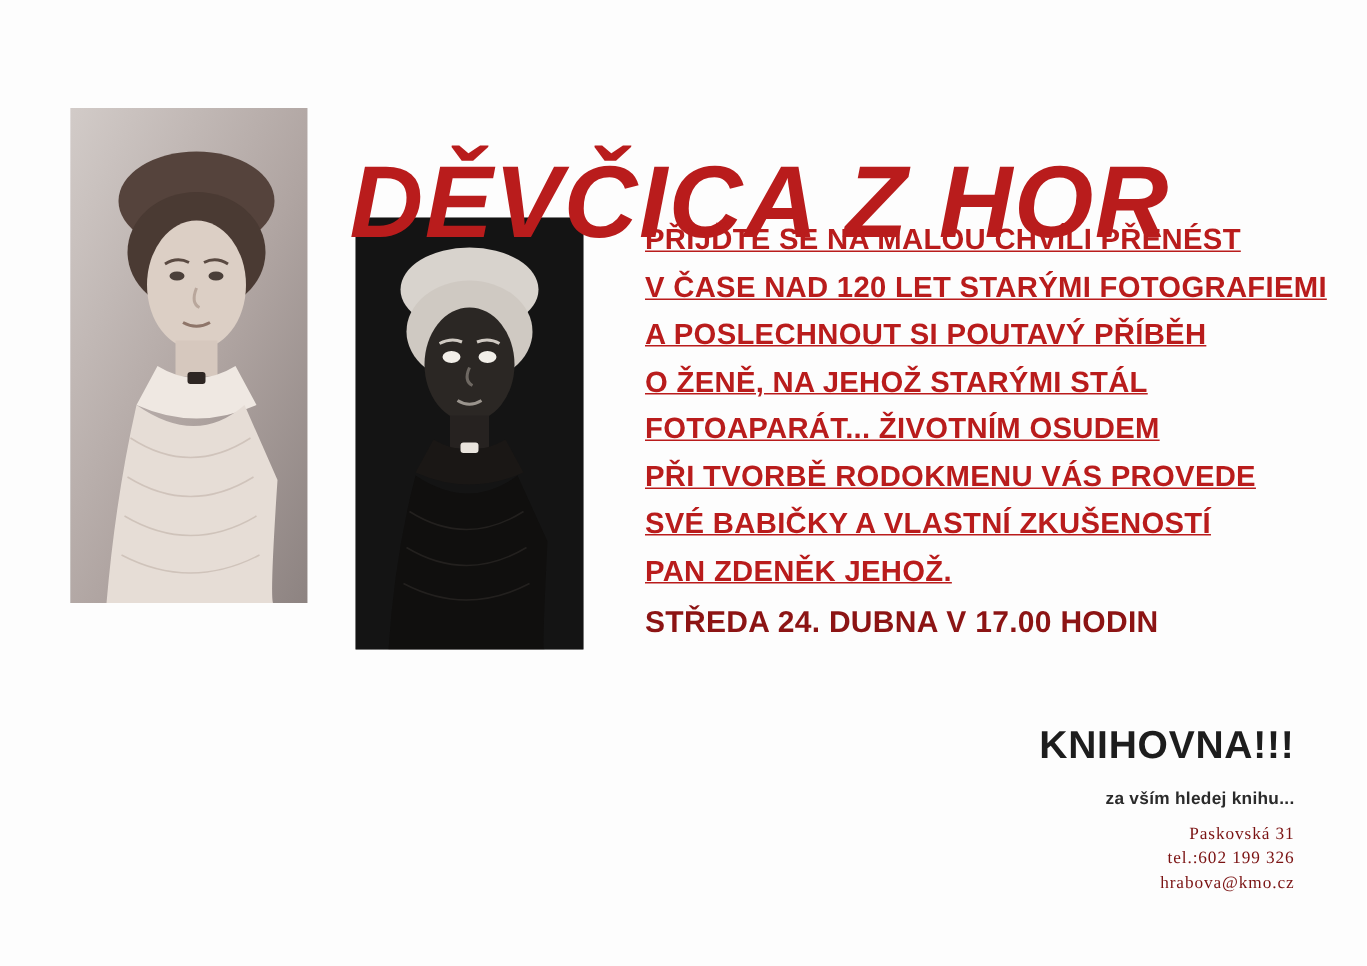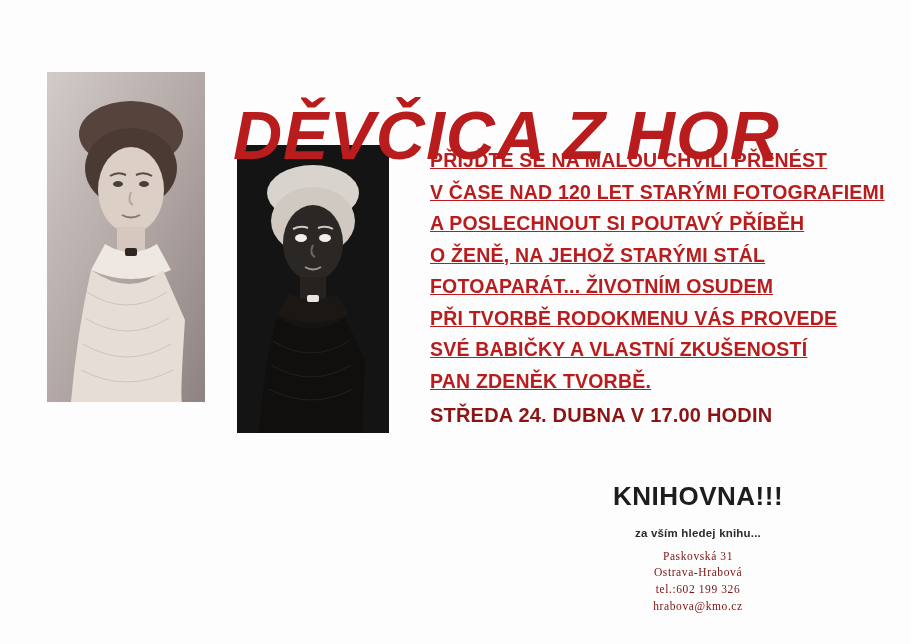--- a/index.html
+++ b/index.html
@@ -87,21 +87,21 @@
     letter-spacing: 0.2px;
     white-space: nowrap;
   }
 
   
   #footer {
     position: absolute;
     right: 48px;
     top: 482px;
     width: 330px;
-    text-align: center;
+    text-align: right;
   }
   #library-name {
     font-size: 26px;
     font-weight: bold;
     color: #1d1d1d;
     letter-spacing: 0.5px;
     line-height: 1.1;
   }
   #library-slogan {
     font-size: 11.5px;
@@ -201,29 +201,28 @@
   <h1 id="title">DĚVČICA Z HOR</h1>
 
   <div id="body-text">
     <div class="line">PŘIJĎTE SE NA MALOU CHVÍLI PŘENÉST</div>
     <div class="line">V ČASE NAD 120 LET STARÝMI FOTOGRAFIEMI</div>
     <div class="line">A POSLECHNOUT SI POUTAVÝ PŘÍBĚH</div>
     <div class="line">O ŽENĚ, NA JEHOŽ STARÝMI STÁL</div>
     <div class="line">FOTOAPARÁT... ŽIVOTNÍM OSUDEM</div>
     <div class="line">PŘI TVORBĚ RODOKMENU VÁS PROVEDE</div>
     <div class="line">SVÉ BABIČKY A VLASTNÍ ZKUŠENOSTÍ</div>
-    <div class="line">PAN ZDENĚK TVORBĚ.</div>
+    <div class="line">PAN ZDENĚK JEHOŽ.</div>
   </div>
 
   <div id="date-line">STŘEDA 24. DUBNA V 17.00 HODIN</div>
 
   <div id="footer">
     <div id="library-name">KNIHOVNA!!!</div>
     <div id="library-slogan">za vším hledej knihu...</div>
     <div id="contact">
       <div>Paskovská 31</div>
-      <div>Ostrava-Hrabová</div>
       <div>tel.:602 199 326</div>
       <div>hrabova@kmo.cz</div>
     </div>
   </div>
 
 </div>
 
 </body></html>

